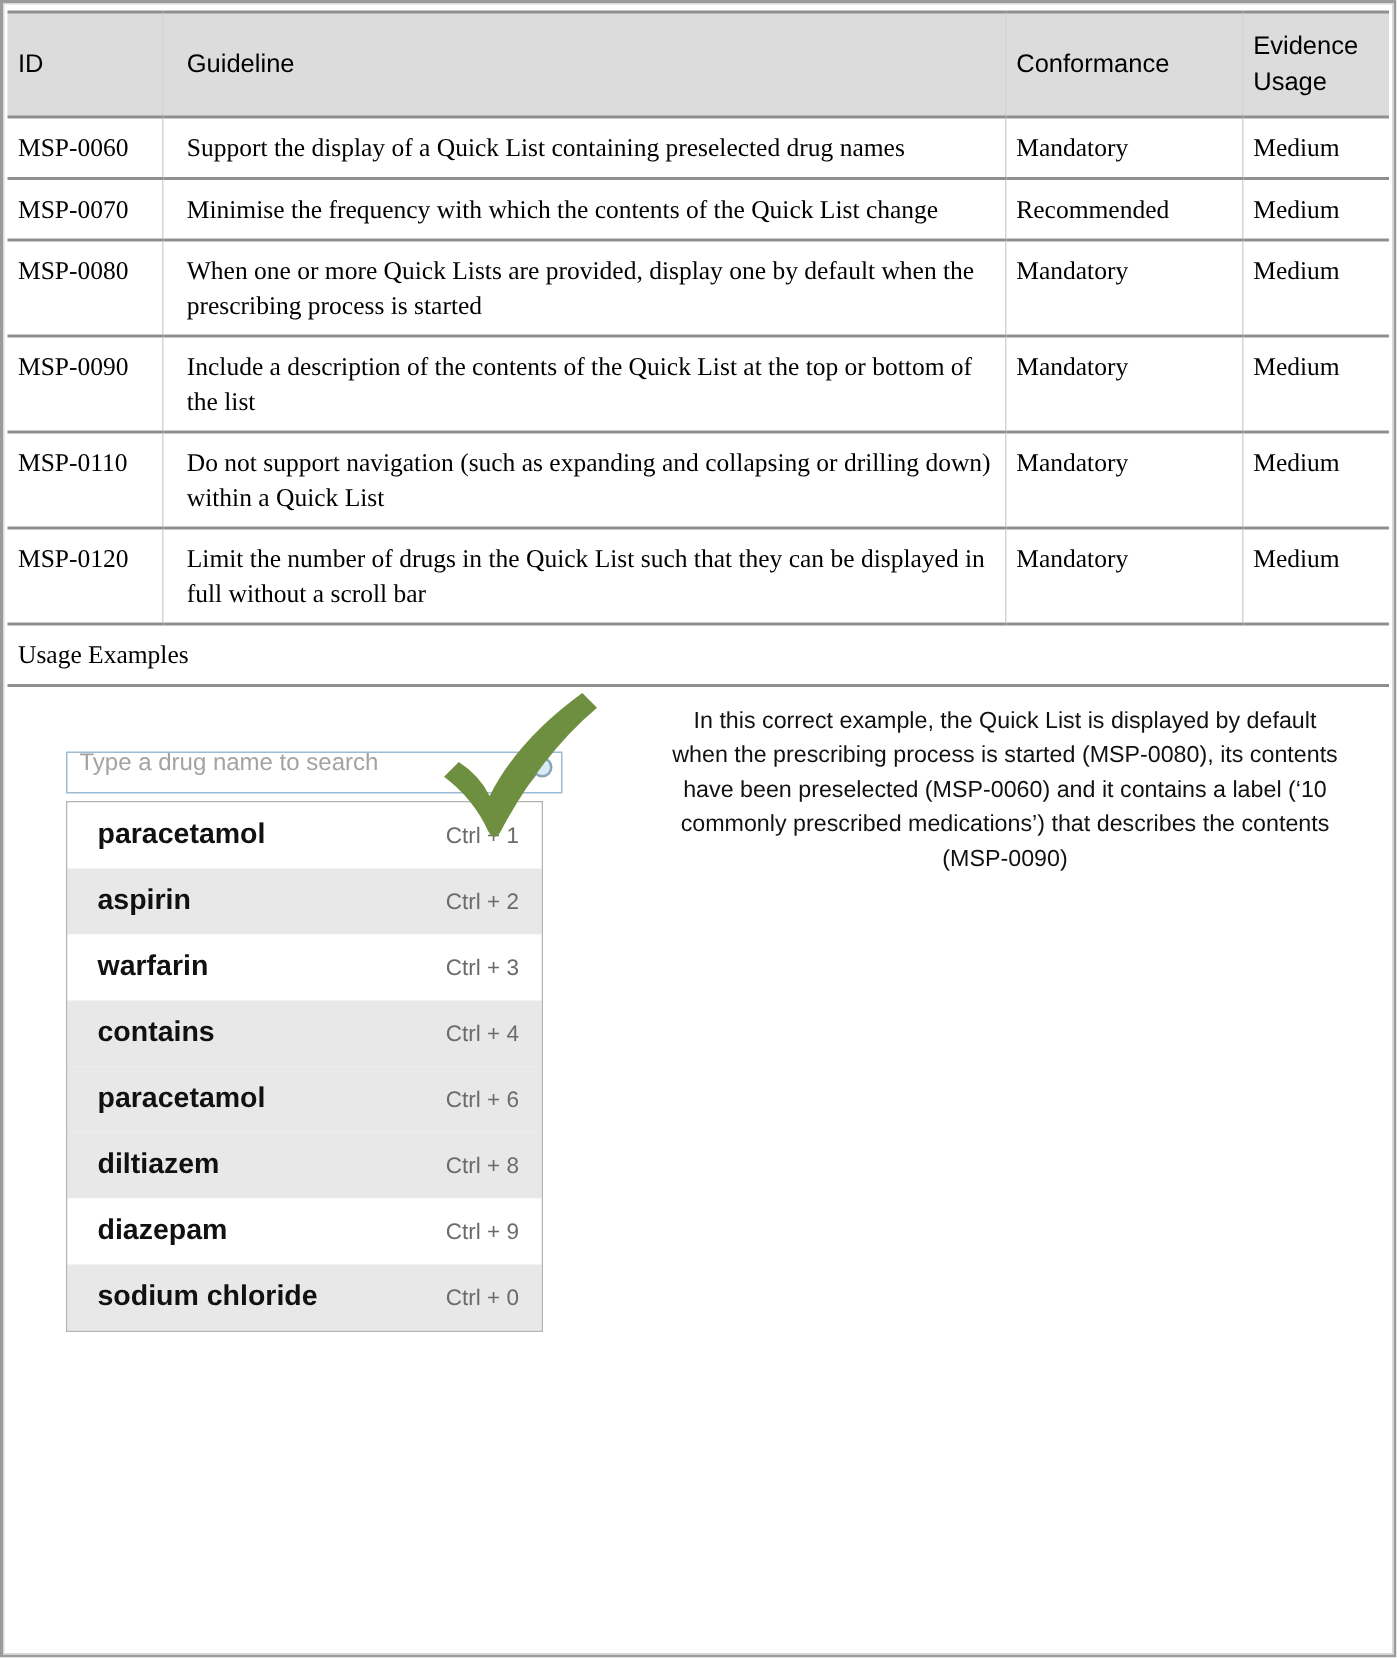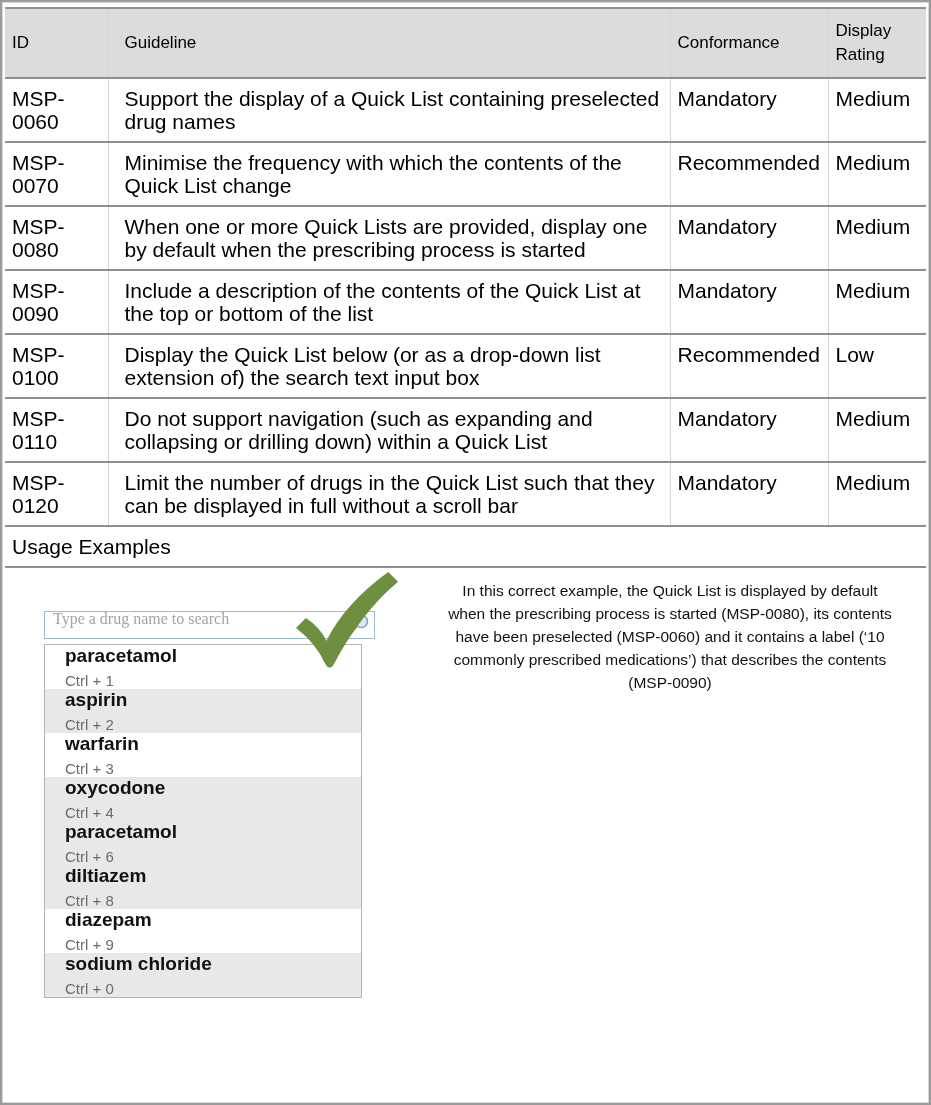--- a/index.html
+++ b/index.html
@@ -16,48 +16,48 @@
   table.guidelines td,table.guidelines th{
     box-sizing:border-box;vertical-align:top;text-align:left;
     border-top:2px solid #8f8f8f;border-bottom:2px solid #8f8f8f;
     font-weight:normal;
   }
   table.guidelines th{
     background:#dcdcdc;font-size:17px;line-height:24px;
     padding:10px 8px 10px 7px;vertical-align:middle;
   }
   table.guidelines td{
-    background:#fff;font-size:21px;line-height:23px;padding:8px 8px 8px 7px;
+    background:#fff;font-size:17px;line-height:23px;padding:8px 8px 8px 7px;font-family:Liberation Serif, serif;
   }
   table.guidelines th+th, table.guidelines td+td{border-left:1px solid #d4d4d4;}
   table.guidelines td.col-guideline, table.guidelines th.col-guideline{padding-left:16px;}
   td.banner{
     background:#e0e0e0;font-size:17.5px;padding:8px 8px 8px 8px;line-height:22px;
     border-left:none !important;
   }
 
   
   .example-section{position:relative;height:598px;}
   .search-box{
     position:absolute;left:39px;top:43px;width:331px;height:28px;box-sizing:border-box;
     border:1px solid #9cbcd6;background:#fff;padding:0 30px 12px 8px;
-    font-family:Liberation Serif, serif;
+    font-family:Liberation Sans, sans-serif;
     font-size:16px;color:#444;outline:none;
   }
   .search-box::placeholder{color:#a3a3a3;opacity:1;}
   .magnifier{position:absolute;left:341px;top:45px;width:26px;height:24px;}
   .big-check{position:absolute;left:288px;top:4px;width:110px;height:100px;z-index:5;}
 
   .quick-list{
     position:absolute;left:39px;top:76px;width:318px;box-sizing:border-box;
     border:1px solid #b3b3b3;background:#fff;
   }
   .ql-row{
-    height:44px;display:flex;align-items:flex-start;justify-content:space-between;
-    padding:0 15px 0 20px;box-sizing:border-box;background:#fff;flex-direction:column;
+    height:44px;display:flex;align-items:center;justify-content:space-between;
+    padding:0 15px 0 20px;box-sizing:border-box;background:#fff;
   }
   .ql-row.alt{background:#e8e8e8;}
   .ql-name{font-weight:bold;font-size:19px;color:#111;}
   .ql-key{font-size:15px;color:#6b6b6b;}
   .ql-footer{
     border-top:1px solid #b3b3b3;height:52px;box-sizing:border-box;
     text-align:center;padding-top:9px;
     font-style:italic;font-size:15px;color:#767676;
   }
   .example-desc{
@@ -76,21 +76,21 @@
         <col style="width:103px">
           <col style="width:562px">
           <col style="width:158px">
           <col>
       </colgroup>
       <tbody>
           <tr>
         <th>ID</th>
         <th class="col-guideline">Guideline</th>
         <th>Conformance</th>
-        <th>Display Rating</th>
+        <th>Evidence Usage</th>
       </tr>
       <tr>
         <td>MSP-0060</td>
         <td class="col-guideline">Support the display of a Quick List containing preselected drug names</td>
         <td>Mandatory</td>
         <td>Medium</td>
       </tr>
       <tr>
         <td>MSP-0070</td>
         <td class="col-guideline">Minimise the frequency with which the contents of the Quick List change</td>
@@ -101,26 +101,20 @@
         <td>MSP-0080</td>
         <td class="col-guideline">When one or more Quick Lists are provided, display one by default when the prescribing process is started</td>
         <td>Mandatory</td>
         <td>Medium</td>
       </tr>
       <tr>
         <td>MSP-0090</td>
         <td class="col-guideline">Include a description of the contents of the Quick List at the top or bottom of the list</td>
         <td>Mandatory</td>
         <td>Medium</td>
-      </tr>
-      <tr>
-        <td>MSP-0100</td>
-        <td class="col-guideline">Display the Quick List below (or as a drop-down list extension of) the search text input box</td>
-        <td>Recommended</td>
-        <td>Low</td>
       </tr>
       <tr>
         <td>MSP-0110</td>
         <td class="col-guideline">Do not support navigation (such as expanding and collapsing or drilling down) within a Quick List</td>
         <td>Mandatory</td>
         <td>Medium</td>
       </tr>
       <tr>
         <td>MSP-0120</td>
         <td class="col-guideline">Limit the number of drugs in the Quick List such that they can be displayed in full without a scroll bar</td>
@@ -154,21 +148,21 @@
         </div>
         <div class="ql-row alt">
           <span class="ql-name">aspirin</span>
           <span class="ql-key">Ctrl + 2</span>
         </div>
         <div class="ql-row">
           <span class="ql-name">warfarin</span>
           <span class="ql-key">Ctrl + 3</span>
         </div>
         <div class="ql-row alt">
-          <span class="ql-name">oxycodone</span>
+          <span class="ql-name">contains</span>
           <span class="ql-key">Ctrl + 4</span>
         </div>
         <div class="ql-row alt">
           <span class="ql-name">paracetamol</span>
           <span class="ql-key">Ctrl + 6</span>
         </div>
         <div class="ql-row alt">
           <span class="ql-name">diltiazem</span>
           <span class="ql-key">Ctrl + 8</span>
         </div>

